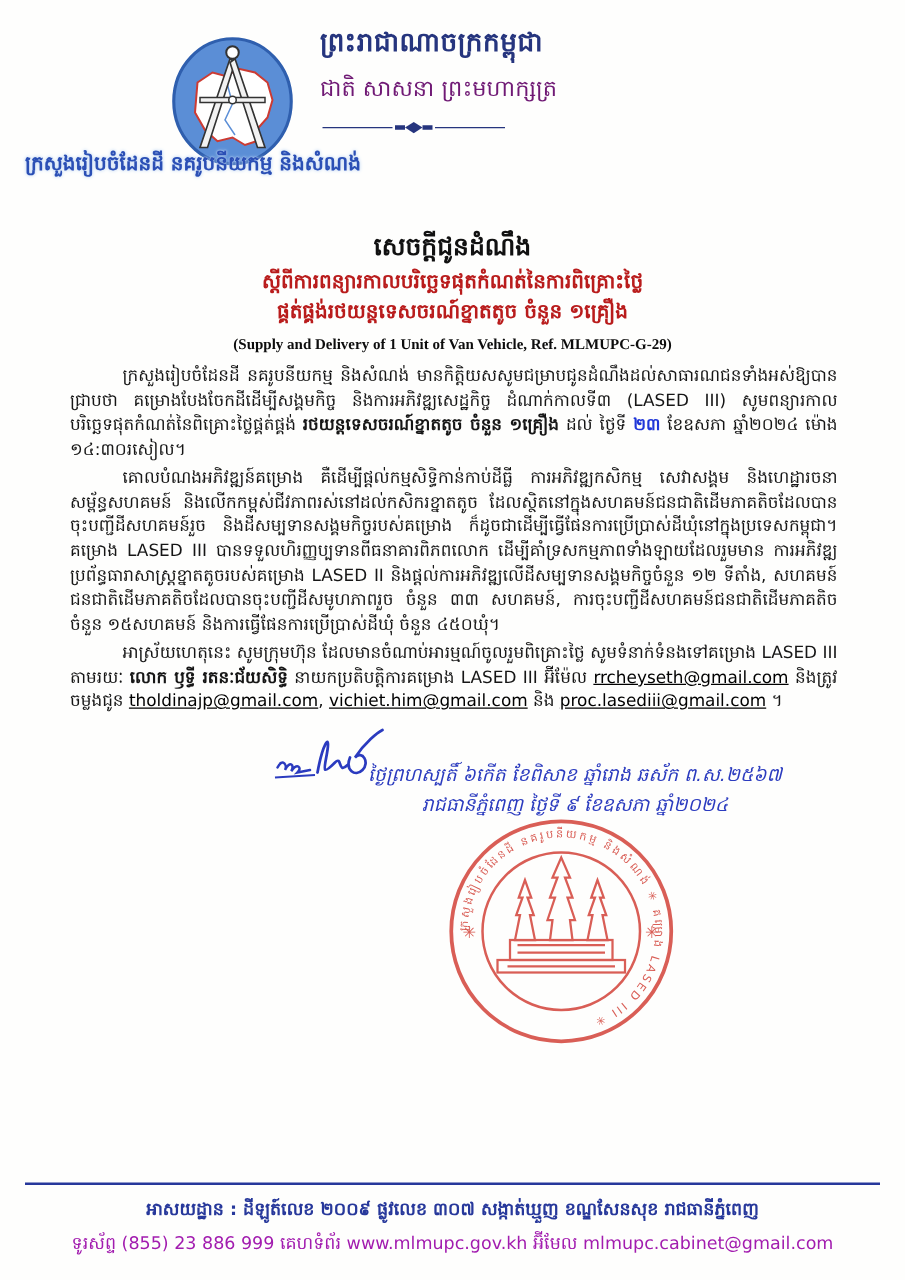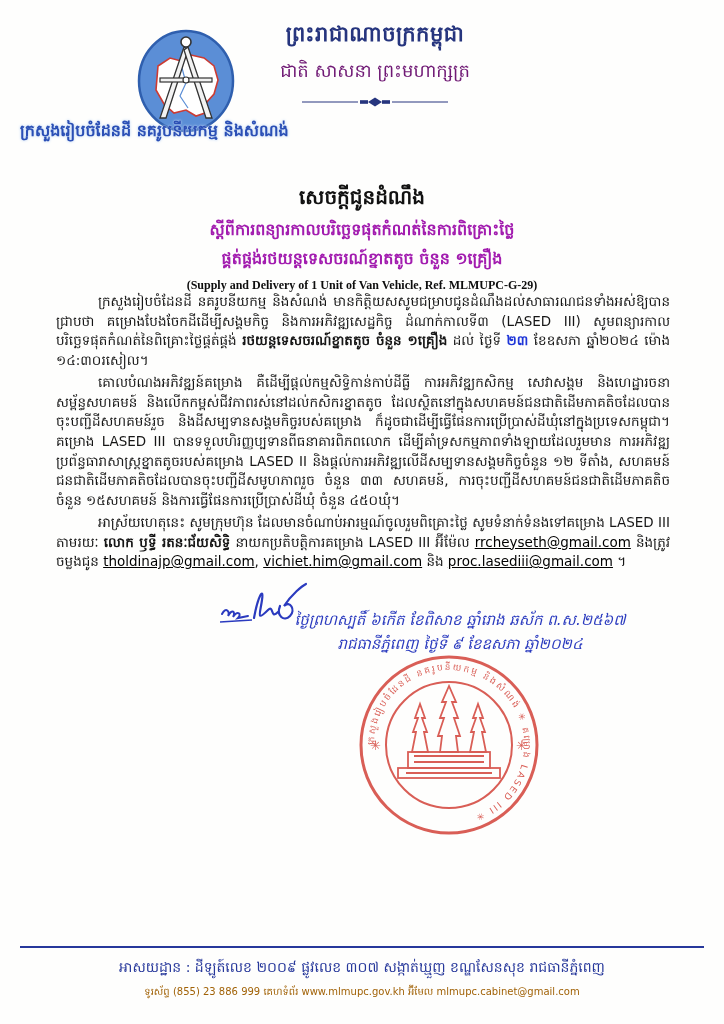--- a/index.html
+++ b/index.html
@@ -1,51 +1,51 @@
 <!DOCTYPE html>
 <html><head>
 <meta charset="utf-8">
 <style>
   html,body{margin:0;padding:0;background:#e8e8e8;}
   .page{position:relative;width:724px;height:1024px;background:#fefefd;overflow:hidden;
         font-family:"DejaVu Sans","Liberation Sans",sans-serif;color:#161616;}
   
-  .hdr-text{position:absolute;left:240px;top:20px;width:270px;text-align:center;}
+  .hdr-text{position:absolute;left:256px;top:20px;width:270px;text-align:left;}
   .kingdom{font-size:21px;font-weight:bold;color:#26357e;letter-spacing:.5px;}
   .motto{font-size:18px;color:#701a75;margin-top:8px;}
   .hdr-divider{margin-top:6px;}
   .logo{position:absolute;left:136px;top:28px;}
   .ministry-line{position:absolute;left:20px;top:120px;width:340px;
         font-size:16px;font-weight:bold;color:#2b4fb5;
         text-shadow:0 0 3px #aac9f2,0 0 1px #ffffff;}
   
   .title-block{position:absolute;top:184px;left:0;width:724px;text-align:center;}
   .t1{font-size:20px;font-weight:bold;color:#111;}
-  .t2,.t3{font-size:16px;font-weight:bold;color:#a21caf;margin-top:5px;}
+  .t2,.t3{font-size:16px;font-weight:bold;color:#b91c1c;}
   .t-en{font-family:"Liberation Serif","DejaVu Serif",serif;font-size:12px;
         font-weight:bold;margin-top:6px;color:#0d0d0d;}
   
   .doc-body{position:absolute;top:292px;left:56px;width:614px;
         font-size:13.5px;line-height:1.45;text-align:justify;
         overflow-wrap:anywhere;}
   .doc-body p{margin:0 0 3px 0;text-indent:42px;}
   .b{font-weight:bold;}
   .blue{color:#1f36d8;}
   a.link{color:#000000;text-decoration:underline;cursor:pointer;}
   
   .sig{position:absolute;}
   .date-block{position:absolute;top:608px;left:250px;width:420px;text-align:center;
         color:#2b3bbf;font-size:15px;font-style:italic;line-height:1.6;}
   
   .stamp{position:absolute;left:356px;top:652px;opacity:.88;}
   
   .footer{position:absolute;left:0;top:946px;width:724px;text-align:center;}
   .footer .rule{width:684px;height:2px;background:#27389b;margin:0 auto 10px auto;}
-  .f1{font-size:14px;font-weight:normal;color:#27389b;}
-  .f2{font-size:10px;color:#a16207;margin-top:6px;}
+  .f1{font-size:14px;font-weight:bold;color:#27389b;}
+  .f2{font-size:14px;color:#a21caf;margin-top:6px;}
 </style>
 </head>
 <body>
 
 <div class="page">
 
   <div class="logo">
     <svg width="100" height="106" viewBox="0 0 100 106">
       <ellipse cx="50" cy="53" rx="47" ry="50" fill="#5b8ed6" stroke="#2f5fae" stroke-width="2.5"></ellipse>
 

